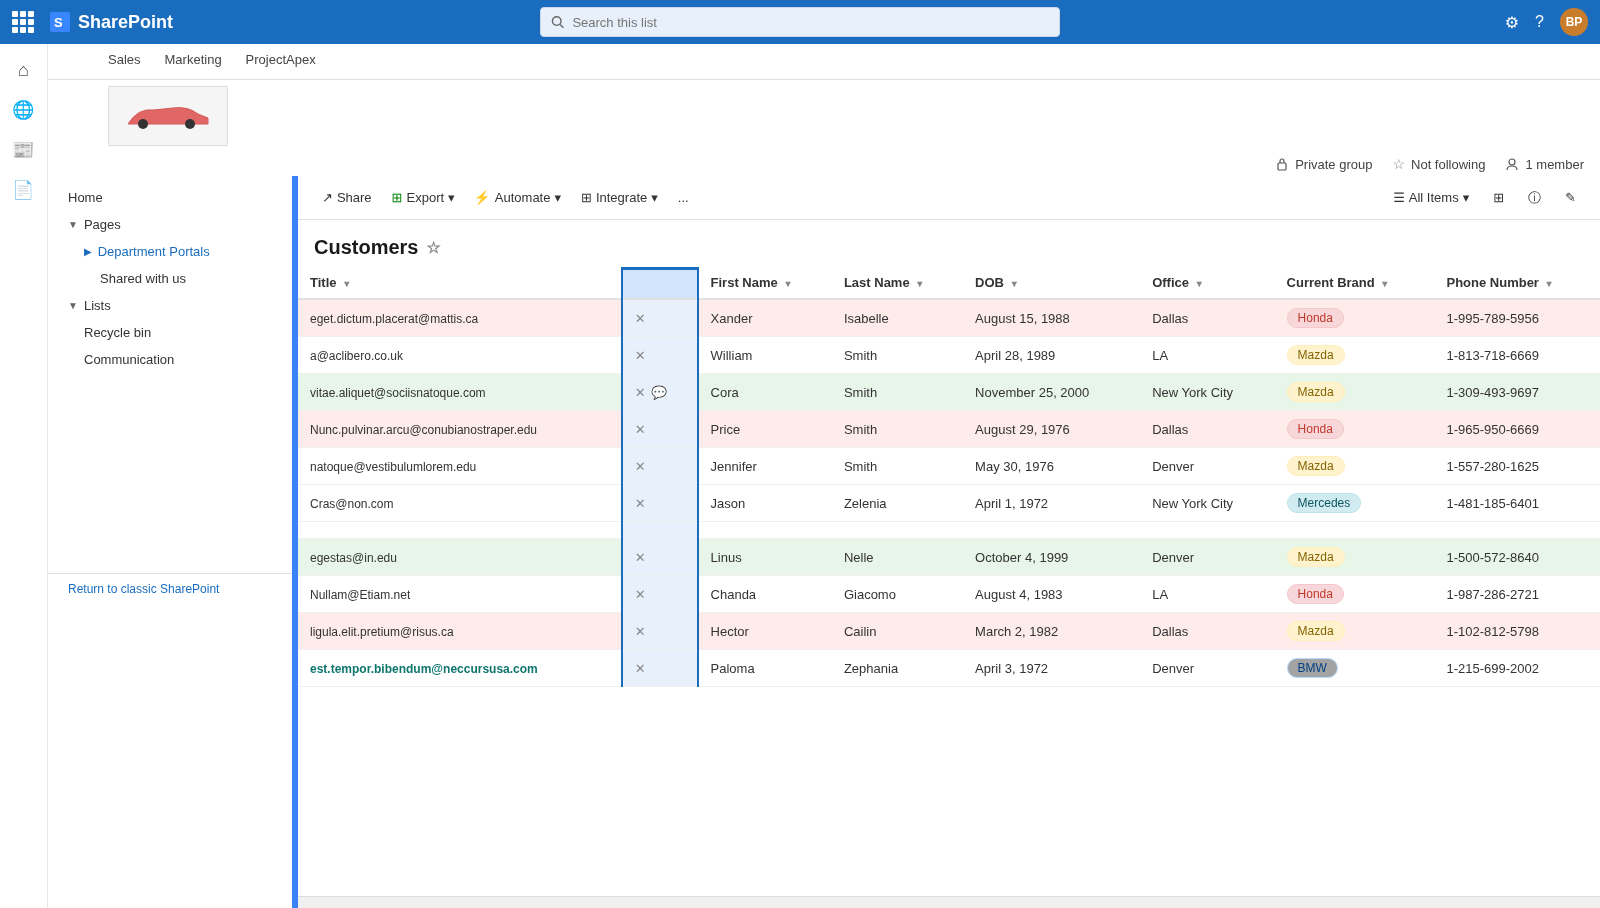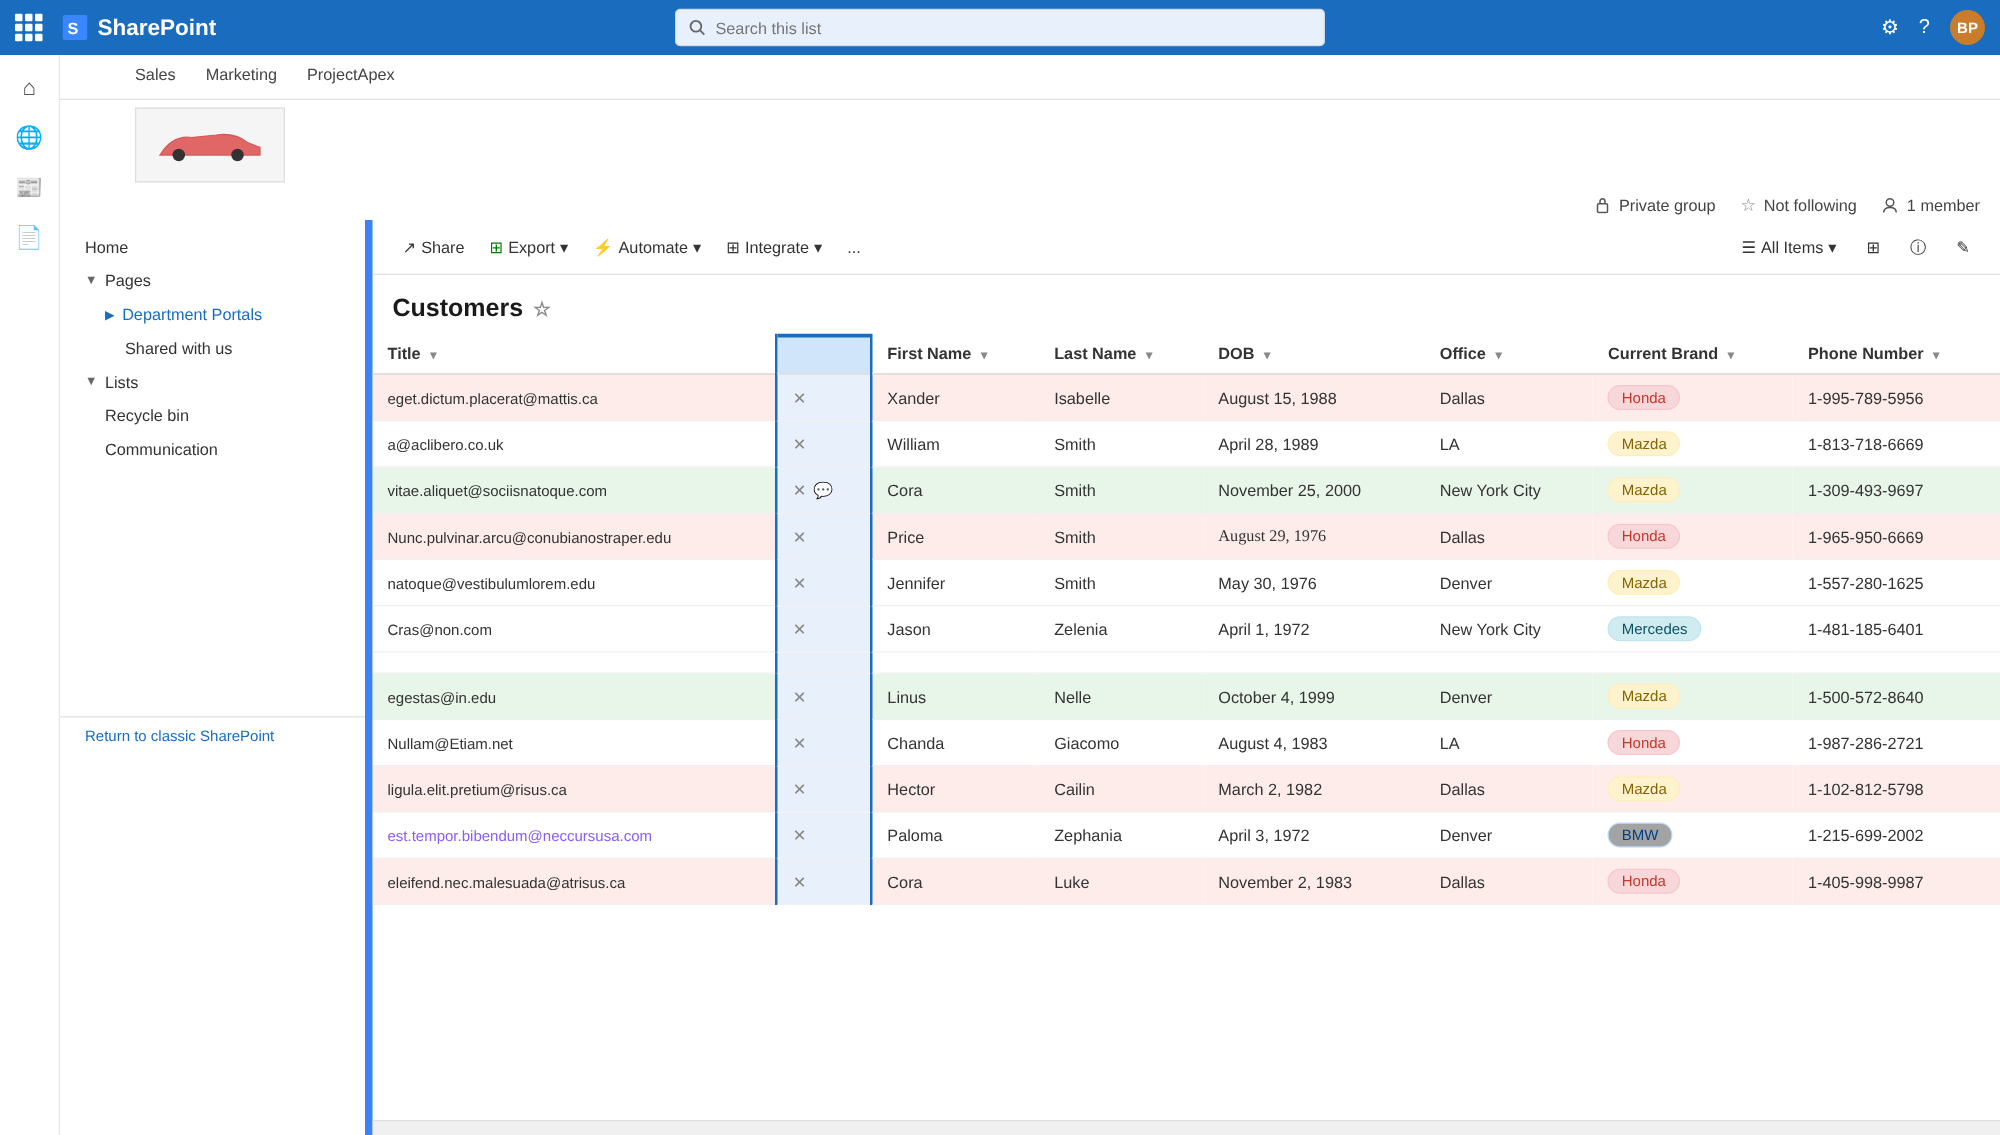--- a/index.html
+++ b/index.html
@@ -474,21 +474,21 @@
                 </tr>
                 <tr class="row-pink">
                   <td><span style="font-size:12px;color:#333;">Nunc.pulvinar.arcu@conubianostraper.edu</span></td>
                   <td class="col-selected">
                     <div style="display:flex;align-items:center;gap:4px;">
                       <span style="color:#888;font-size:13px;cursor:pointer;margin-right:2px;">✕</span>
                     </div>
                   </td>
                   <td style="font-weight: 500;">Price</td>
                   <td>Smith</td>
-                  <td style="font-weight: 500; font-family: Liberation Serif, serif;">August 29, 1976</td>
+                  <td style="font-weight: 500;">August 29, 1976</td>
                   <td>Dallas</td>
                   <td><span class="badge badge-honda">Honda</span></td>
                   <td>1-965-950-6669</td>
                 </tr>
                 <tr class="row-white">
                   <td><span style="font-size:12px;color:#333;">natoque@vestibulumlorem.edu</span></td>
                   <td class="col-selected">
                     <div style="display:flex;align-items:center;gap:4px;">
                       <span style="color:#888;font-size:13px;cursor:pointer;margin-right:2px;">✕</span>
                     </div>
@@ -560,47 +560,33 @@
                     </div>
                   </td>
                   <td style="font-weight: 500;">Hector</td>
                   <td>Cailin</td>
                   <td style="font-weight: 500;">March 2, 1982</td>
                   <td>Dallas</td>
                   <td><span class="badge badge-mazda">Mazda</span></td>
                   <td>1-102-812-5798</td>
                 </tr>
                 <tr class="row-white">
-                  <td><span style="font-size:12px;color:#8b5cf6;">est.tempor.bibendum@neccursusa.com</span></td>
+                  <td><span style="font-size:12px;color:#0f766e;font-weight:bold;">est.tempor.bibendum@neccursusa.com</span></td>
                   <td class="col-selected">
                     <div style="display:flex;align-items:center;gap:4px;">
                       <span style="color:#888;font-size:13px;cursor:pointer;margin-right:2px;">✕</span>
                     </div>
                   </td>
                   <td>Paloma</td>
                   <td>Zephania</td>
                   <td>April 3, 1972</td>
                   <td>Denver</td>
                   <td><span class="badge badge-bmw">BMW</span></td>
                   <td>1-215-699-2002</td>
                 </tr>
-                <tr class="row-pink">
-                  <td><span style="font-size:12px;color:#333;">eleifend.nec.malesuada@atrisus.ca</span></td>
-                  <td class="col-selected">
-                    <div style="display:flex;align-items:center;gap:4px;">
-                      <span style="color:#888;font-size:13px;cursor:pointer;margin-right:2px;">✕</span>
-                    </div>
-                  </td>
-                  <td style="font-weight: 500;">Cora</td>
-                  <td>Luke</td>
-                  <td style="font-weight: 500;">November 2, 1983</td>
-                  <td>Dallas</td>
-                  <td><span class="badge badge-honda">Honda</span></td>
-                  <td>1-405-998-9987</td>
-                </tr>
               </tbody>
           </table>
         </div>
         <div class="scrollbar-area"></div>
       </div>
     </div>
   </div>
 </div>
 
 </body></html>

